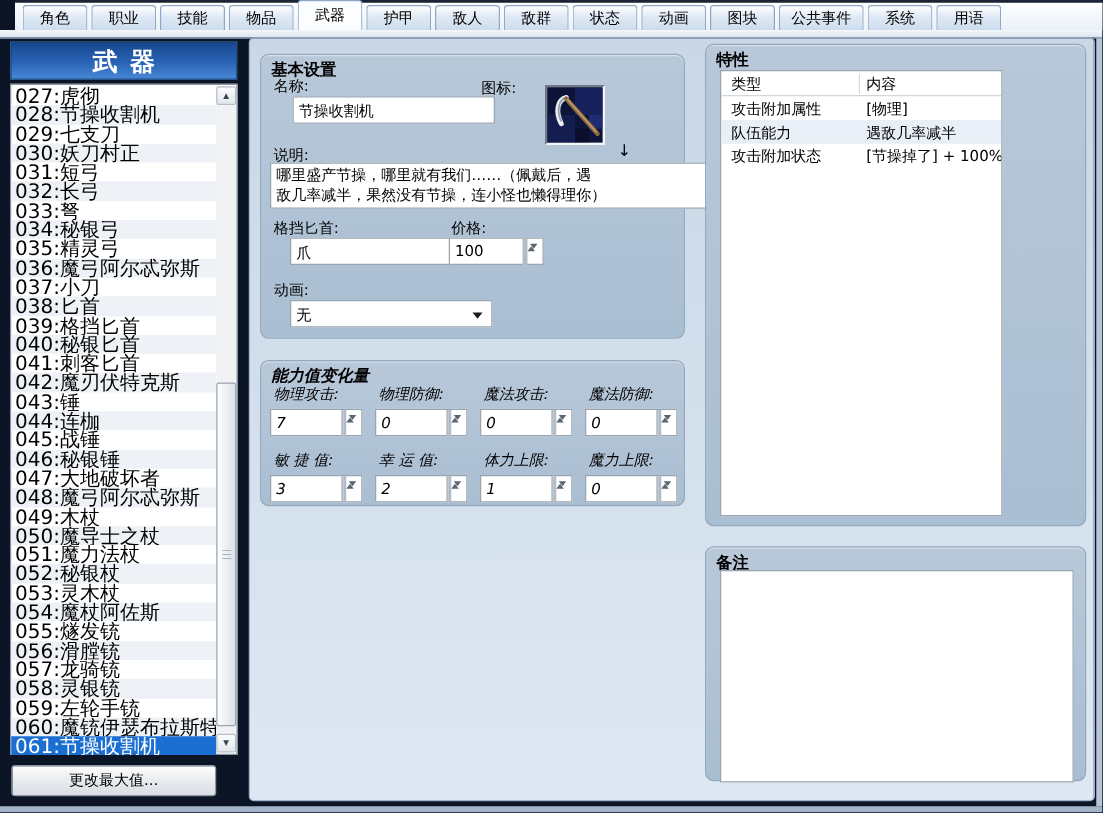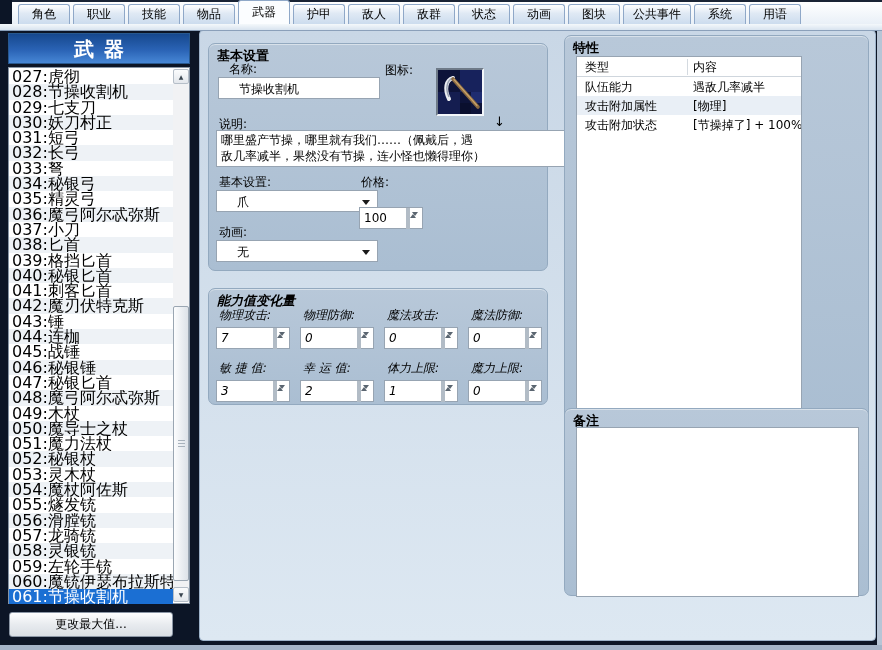--- a/index.html
+++ b/index.html
@@ -48,22 +48,22 @@
 
   
   .page { position:absolute; left:199px; top:30px; width:677px; height:611px;
     background:linear-gradient(180deg,#c9d7e6,#dde8f2); border:1px solid #9db2c9; border-radius:4px; }
 
   .group { position:absolute; background:linear-gradient(180deg,#b8c8d9,#aabed2);
     border:1px solid #93a9bf; border-radius:7px; box-shadow:inset 0 1px 0 rgba(255,255,255,.45); }
   .group-title { position:absolute; left:8px; top:3px; font-size:13px; font-weight:bold; }
   .lbl { position:absolute; font-size:12px; white-space:nowrap; }
 
-  .field { position:absolute; background:#fff; border:1px solid #97a4b2; font-size:12px; padding:3px 20px;
-    white-space:nowrap; overflow:hidden; }
+  .field { position:absolute; background:#fff; border:1px solid #97a4b2; font-size:12px; padding:3px 4px;
+    white-space:nowrap; overflow:hidden;margin-left:16px; }
   .select::after { content:""; position:absolute; right:7px; top:9px;
     border:4px solid transparent; border-top:5px solid #1a1a1a; }
   .textarea { position:absolute; background:#fff; border:1px solid #97a4b2; font-size:12px;
     line-height:16px; padding:1px 4px; white-space:pre-line; }
 
   .spin { position:absolute; background:#fff; border:1px solid #97a4b2; }
   .spin-val { position:absolute; left:4px; top:3px; font-size:12px; }
   .spin-btns { position:absolute; right:1px; top:1px; width:15px; height:18px; }
   .spin-b { position:relative; height:9px; background:linear-gradient(180deg,#f6f8fa,#e0e5ea);
     border:1px solid #b2bcc6; }
@@ -137,21 +137,21 @@
       <div class="list-item">037:小刀</div>
       <div class="list-item">038:匕首</div>
       <div class="list-item">039:格挡匕首</div>
       <div class="list-item">040:秘银匕首</div>
       <div class="list-item">041:刺客匕首</div>
       <div class="list-item">042:魔刃伏特克斯</div>
       <div class="list-item">043:锤</div>
       <div class="list-item">044:连枷</div>
       <div class="list-item">045:战锤</div>
       <div class="list-item">046:秘银锤</div>
-      <div class="list-item">047:秘银匕首</div>
+      <div class="list-item">047:大地破坏者</div>
       <div class="list-item">048:魔弓阿尔忒弥斯</div>
       <div class="list-item">049:木杖</div>
       <div class="list-item">050:魔导士之杖</div>
       <div class="list-item">051:魔力法杖</div>
       <div class="list-item">052:秘银杖</div>
       <div class="list-item">053:灵木杖</div>
       <div class="list-item">054:魔杖阿佐斯</div>
       <div class="list-item">055:燧发铳</div>
       <div class="list-item">056:滑膛铳</div>
       <div class="list-item">057:龙骑铳</div>
@@ -166,44 +166,44 @@
     <div class="sb-btn sb-dn">▼</div>
   </div>
 </div>
 
 <div class="max-btn">更改最大值...</div>
 
 <div class="page">
 
   <div class="group" style="left:8px; top:12px; width:340px; height:228px;">
     <div class="group-title">基本设置</div>
-    <div class="lbl" style="left:20px; top:17px;">名称:</div>
+    <div class="lbl" style="left:10px; top:17px;">名称:</div>
     <div class="field" style="left:9px; top:33px; width:162px; height:22px;">节操收割机</div>
     <div class="lbl" style="left:176px; top:18px;">图标:</div>
     <div class="icon-box">
       <svg width="44" height="44" viewBox="0 0 44 44">
         <rect width="44" height="44" fill="#0d1339"></rect>
         <rect x="22" width="22" height="22" fill="#17225c"></rect>
         <rect y="22" width="22" height="22" fill="#141d50"></rect>
         <rect x="33" y="22" width="11" height="11" fill="#1e2c70"></rect>
         <rect x="22" y="33" width="11" height="11" fill="#0a0f2e"></rect>
         <path d="M15 8 C 8 10, 6 19, 11 29" stroke="#eceef2" stroke-width="4" fill="none" stroke-linecap="round"></path>
         <path d="M15 8 C 9 10, 7 18, 11 27" stroke="#9aa2b2" stroke-width="1.5" fill="none"></path>
         <line x1="15" y1="9" x2="40" y2="37" stroke="#8a6a42" stroke-width="3.6" stroke-linecap="round"></line>
         <line x1="16" y1="9.5" x2="39" y2="35.5" stroke="#c9a36a" stroke-width="1.2" stroke-linecap="round"></line>
       </svg>
     </div>
     <div class="lbl" style="left:10px; top:72px;">说明:</div>
     <div class="desc-arrow">↓</div>
     <div class="textarea" style="left:7px; top:86px; width:356px; height:37px;">哪里盛产节操，哪里就有我们……（佩戴后，遇
 敌几率减半，果然没有节操，连小怪也懒得理你）</div>
-    <div class="lbl" style="left:10px; top:130px;">基本设置:</div>
+    <div class="lbl" style="left:10px; top:130px;">格挡匕首:</div>
     <div class="field select" style="left:7px; top:146px; width:162px; height:22px;">爪</div>
     <div class="lbl" style="left:152px; top:130px;">价格:</div>
-    <div class="spin" style="left:150px; top:163px; width:64px; height:22px;">
+    <div class="spin" style="left:150px; top:146px; width:76px; height:22px;">
       <span class="spin-val">100</span>
       <span class="spin-btns">
         <span class="spin-b up"></span>
         <span class="spin-b dn"></span>
       </span>
     </div>
     <div class="lbl" style="left:10px; top:180px;">动画:</div>
     <div class="field select" style="left:7px; top:196px; width:162px; height:22px;">无</div>
   </div>
 
@@ -299,36 +299,36 @@
     <div class="feat-table">
       <div class="feat-header">
         <span class="fh-type">类型</span>
         <span class="fh-content">内容</span>
         <span class="fh-sep1"></span>
         <span class="fh-sep2"></span>
       </div>
       <div class="feat-rows">
 
       <div class="feat-row">
+          <span class="ft-type">攻击附加属性</span>
+          <span class="ft-content">[物理]</span>
+        </div>
+          <div class="feat-row">
           <span class="ft-type">队伍能力</span>
           <span class="ft-content">遇敌几率减半</span>
-        </div>
-          <div class="feat-row">
-          <span class="ft-type">攻击附加属性</span>
-          <span class="ft-content">[物理]</span>
         </div>
           <div class="feat-row">
           <span class="ft-type">攻击附加状态</span>
           <span class="ft-content">[节操掉了] + 100%</span>
         </div>
         </div>
     </div>
   </div>
 
-  <div class="group" style="left:364px; top:377px; width:305px; height:188px;">
+  <div class="group" style="left:364px; top:406px; width:305px; height:188px;">
     <div class="group-title">备注</div>
     <div class="note-area"></div>
   </div>
 
 </div>
 
 <div class="right-edge"></div>
 <div class="bottom-edge"></div>
 
 </body></html>

